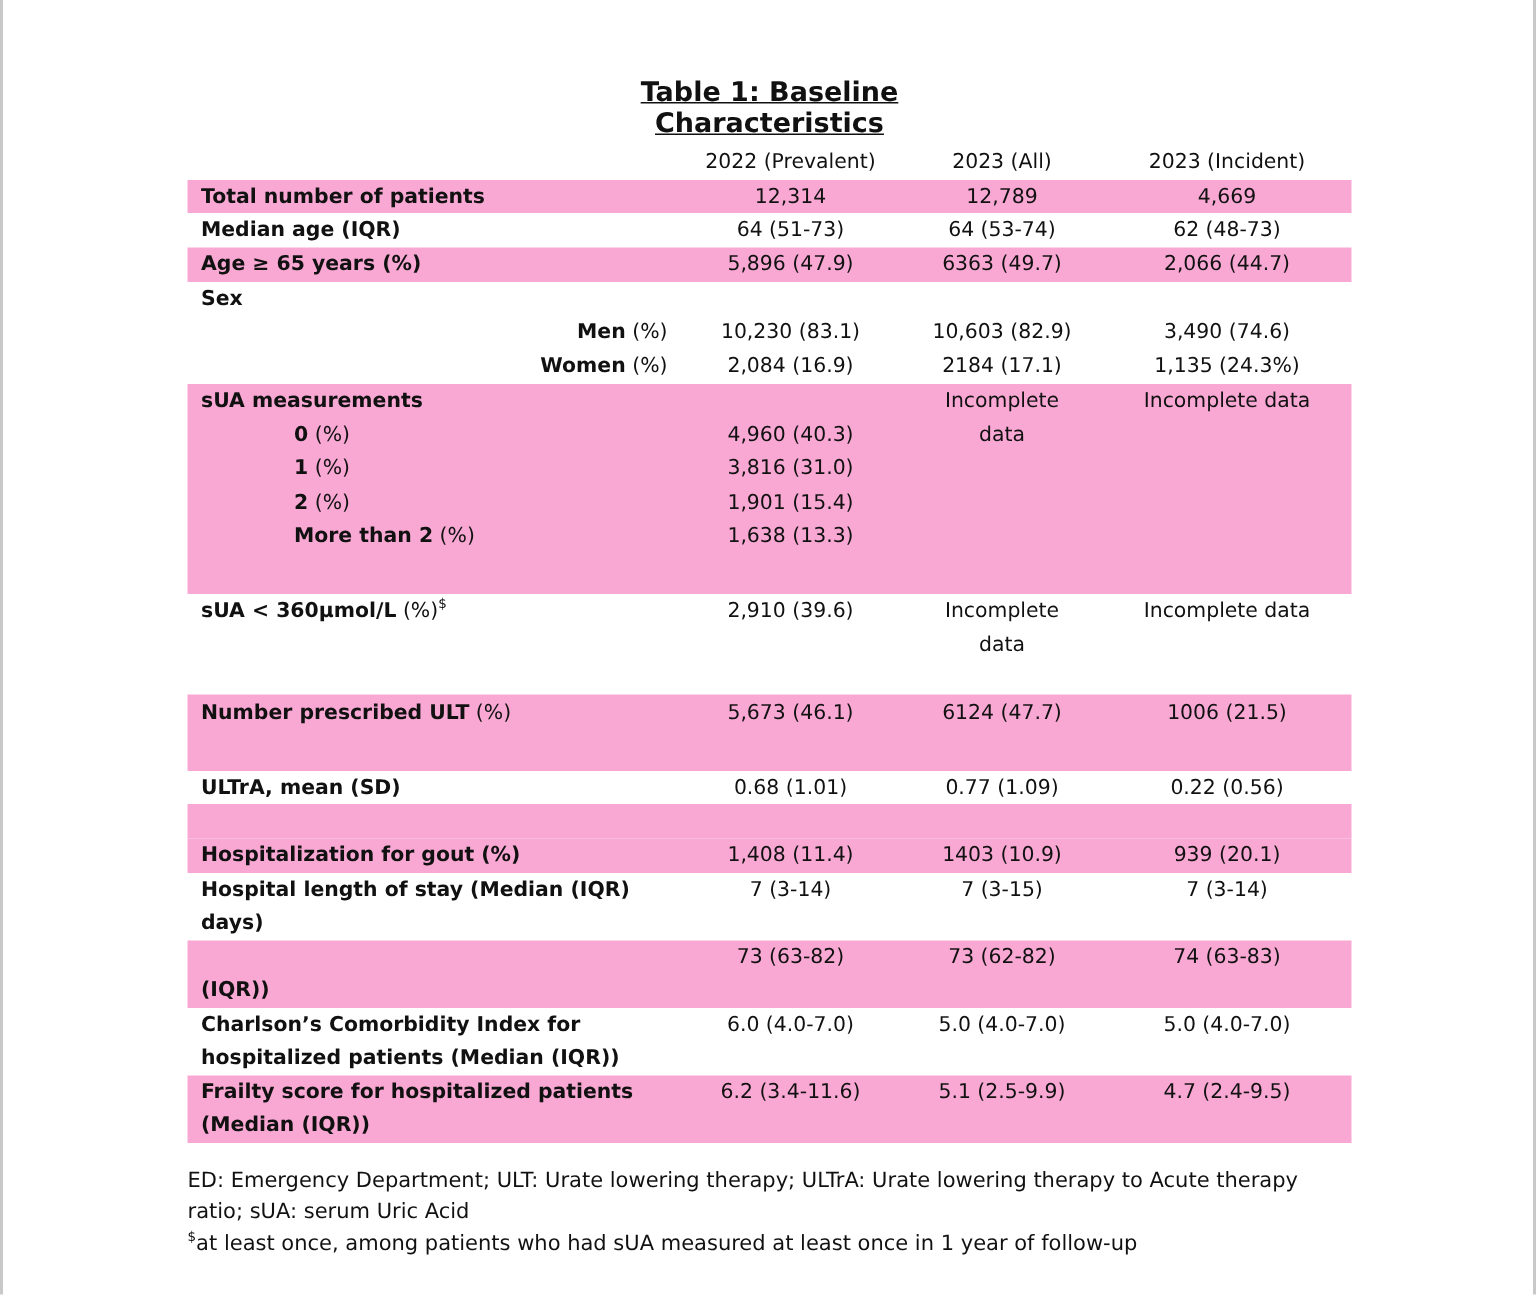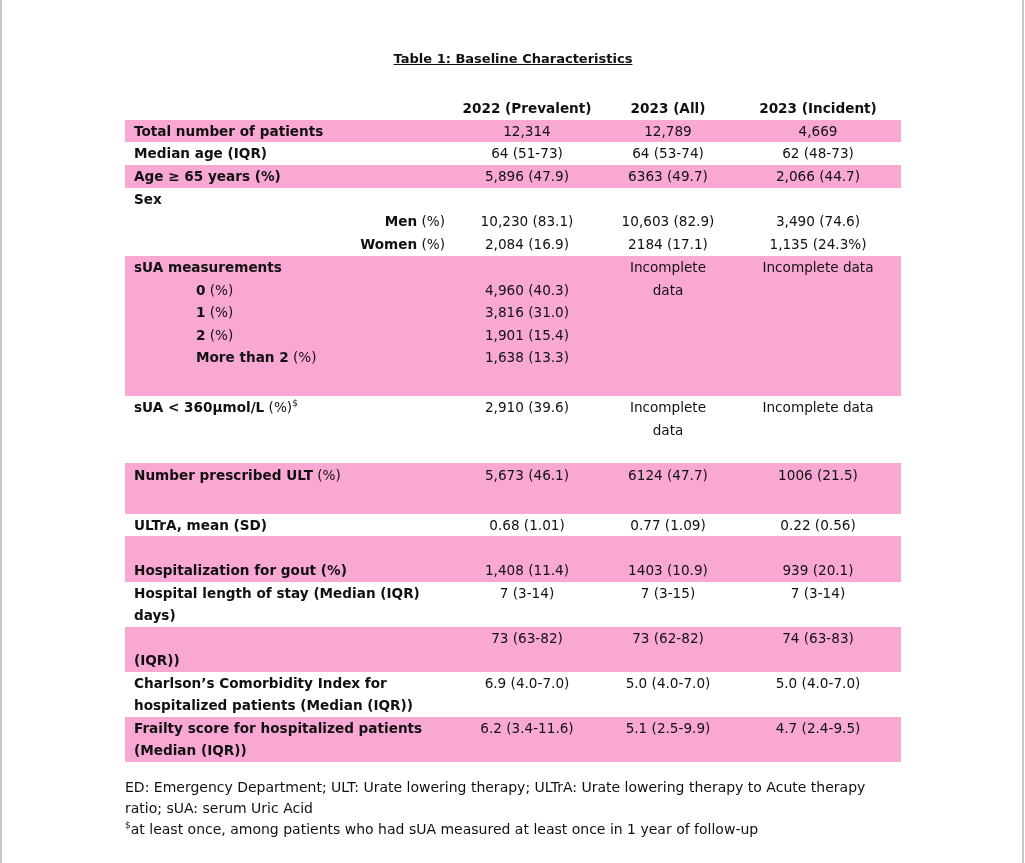--- a/index.html
+++ b/index.html
@@ -2,34 +2,34 @@
 <html><head>
   <meta charset="utf-8">
   <style>
     html, body { margin: 0; padding: 0; }
     body {
       width: 1025px; height: 863px; background: #ffffff; position: relative; overflow: hidden;
       font-family: "DejaVu Sans", "Liberation Sans", sans-serif; color: #111111;
     }
     .page-border-left { position: absolute; left: 0; top: 0; width: 2px; height: 863px; background: #c8c8c8; }
     .page-border-right { position: absolute; left: 1022px; top: 0; width: 2px; height: 863px; background: #c8c8c8; }
-    .title-wrap { position: absolute; top: 51px; left: 358px; width: 310px; text-align: center; font-weight: bold; font-size: 13px; text-decoration: underline; }
+    .title-wrap { position: absolute; top: 51px; left: 358px; width: 310px; text-align: center; font-weight: bold; font-size: 18px; text-decoration: underline; }
     .table { position: absolute; left: 125px; top: 97px; width: 776px; }
     .row { position: relative; width: 776px; font-size: 13.6px; line-height: 22.6px; }
     .row.shaded { background: #f9a8d4; }
     .cell { position: absolute; top: 0; }
     .label { left: 9px; width: 300px; font-weight: bold; }
     .label .reg { font-weight: normal; }
     .label.indent { left: 71px; }
     .label.right { left: 0; width: 320px; text-align: right; }
     .v { text-align: center; }
     .c1 { left: 332px; width: 140px; }
     .c2 { left: 473px; width: 140px; }
     .c3 { left: 623px; width: 140px; }
-    .hdr { font-weight: bold; }
+    .hdr { font-weight: normal; }
     sup { font-size: 9px; line-height: 0; }
     .footnote { position: absolute; left: 125px; top: 777px; width: 800px; font-size: 14px; line-height: 21px; }
   </style>
 </head>
 <body>
 
 <div class="page-border-left"></div>
 <div class="page-border-right"></div>
 
 <div class="title-wrap">Table 1: Baseline Characteristics</div>
@@ -143,21 +143,21 @@
   <div class="row shaded" style="height:45px">
     <div class="cell label" style="top:22px">(IQR))</div>
     <div class="cell v c1">73 (63-82)</div>
     <div class="cell v c2">73 (62-82)</div>
     <div class="cell v c3">74 (63-83)</div>
   </div>
 
   <div class="row" style="height:45px">
     <div class="cell label">Charlson’s Comorbidity Index for</div>
     <div class="cell label" style="top:22px">hospitalized patients (Median (IQR))</div>
-    <div class="cell v c1">6.9 (4.0-7.0)</div>
+    <div class="cell v c1">6.0 (4.0-7.0)</div>
     <div class="cell v c2">5.0 (4.0-7.0)</div>
     <div class="cell v c3">5.0 (4.0-7.0)</div>
   </div>
 
   <div class="row shaded" style="height:45px">
     <div class="cell label">Frailty score for hospitalized patients</div>
     <div class="cell label" style="top:22px">(Median (IQR))</div>
     <div class="cell v c1">6.2 (3.4-11.6)</div>
     <div class="cell v c2">5.1 (2.5-9.9)</div>
     <div class="cell v c3">4.7 (2.4-9.5)</div>

